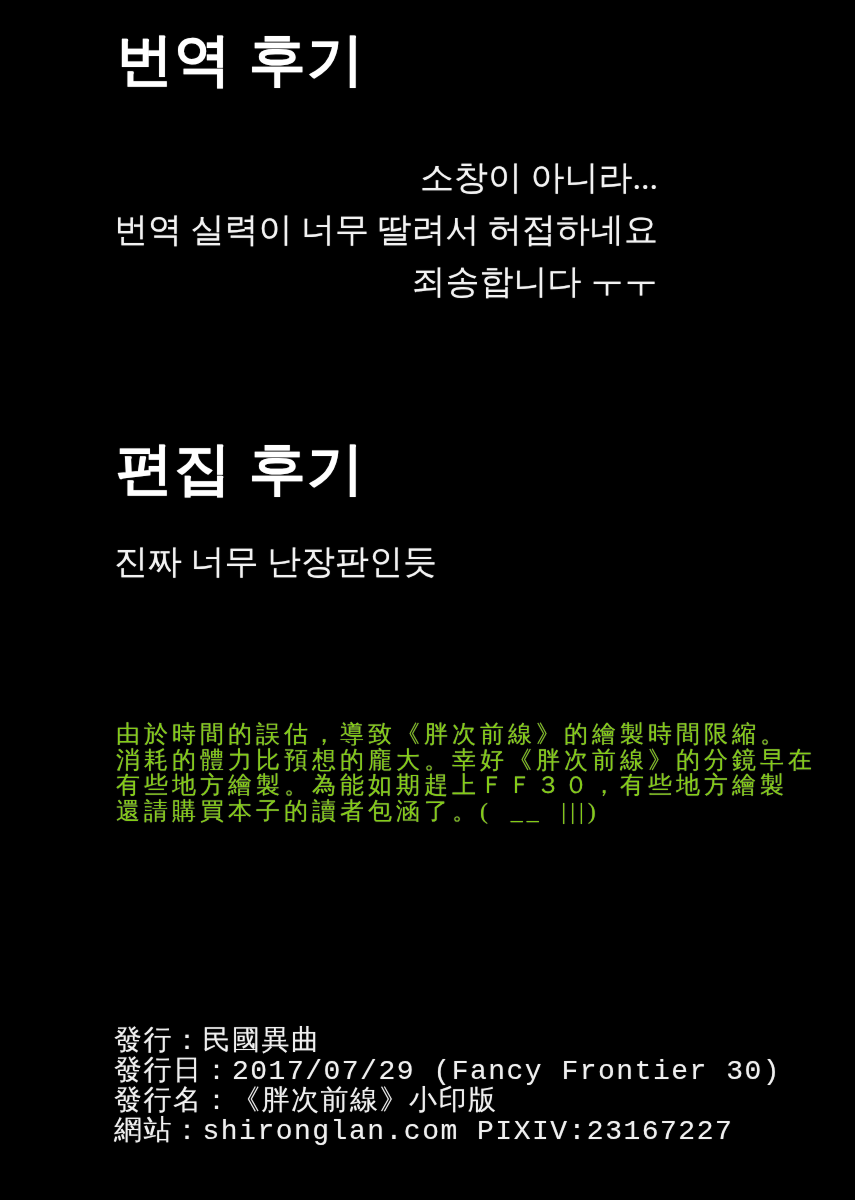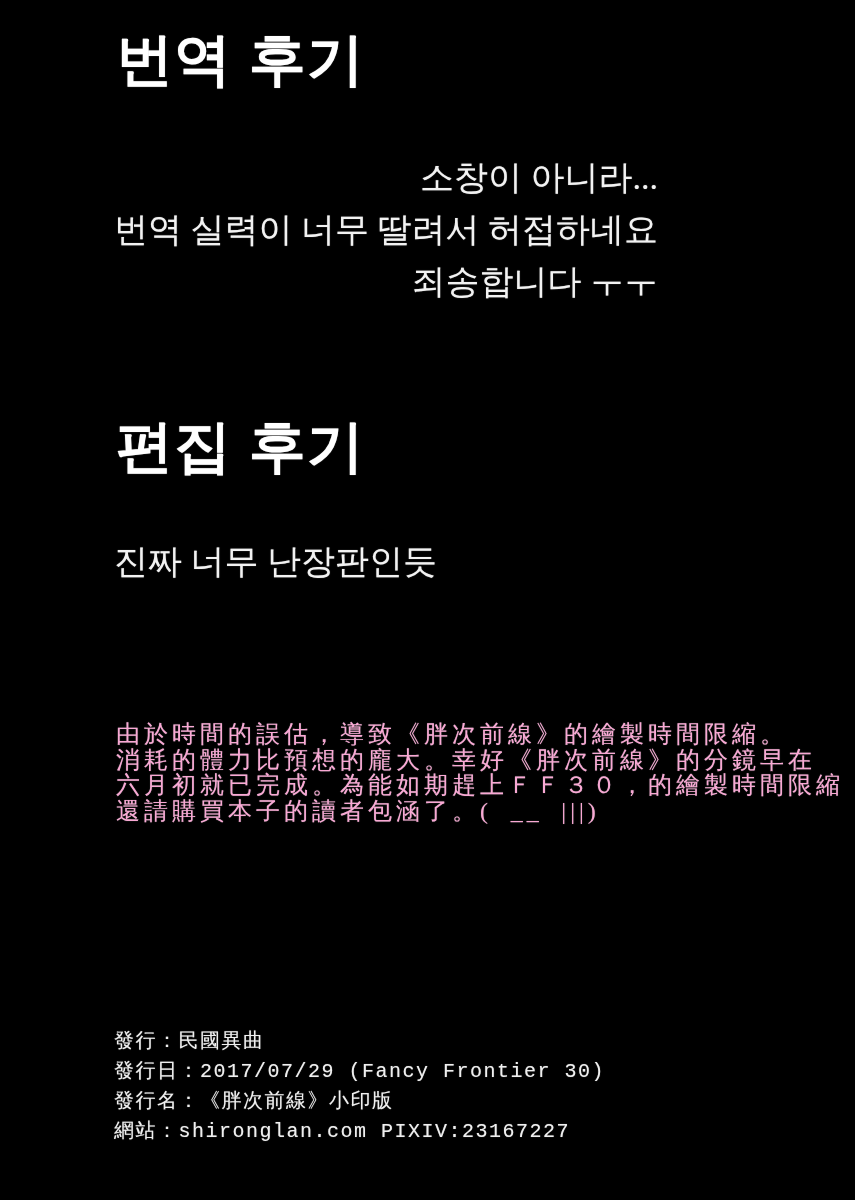--- a/index.html
+++ b/index.html
@@ -22,21 +22,21 @@
     font-family: "Liberation Sans", sans-serif;
     font-weight: 700;
     font-size: 57px;
     line-height: 1;
     letter-spacing: 1px;
     color: #ffffff;
     white-space: nowrap;
     text-shadow: 0 0 1px rgba(255,255,255,0.55);
   }
   #translation-heading { top: 31px; }
-  #editing-heading { top: 418px; }
+  #editing-heading { top: 440px; }
 
   
   .kr-body {
     position: absolute;
     left: 114px;
     font-family: "Liberation Serif", serif;
     font-size: 34px;
     line-height: 52px;
     color: #f2f2f2;
     text-shadow: 0 0 1px rgba(255,255,255,0.5);
@@ -47,34 +47,34 @@
   .kr-line { white-space: nowrap; }
 
   
   .cn-block {
     position: absolute;
     left: 116px;
     font-family: "Liberation Serif", serif;
     font-size: 24px;
     line-height: 25.5px;
     letter-spacing: 4px;
-    color: #f9a8d4;
+    color: #84cc16;
     text-shadow: 0 0 1px rgba(255,255,255,0.45);
   }
   #cn-paragraph-1 { top: 722px; }
   #cn-paragraph-2 { top: 908px; }
   .cn-line { white-space: nowrap; }
 
   
   .colophon {
     position: absolute;
     left: 114px;
     top: 1027px;
     font-family: "Liberation Mono", monospace;
-    font-size: 20px;
+    font-size: 28px;
     line-height: 30px;
     letter-spacing: 1.5px;
     color: #efefef;
     text-shadow: 0 0 1px rgba(255,255,255,0.45);
   }
   .colophon-line { white-space: nowrap; }
 </style>
 </head>
 <body>
 
@@ -90,21 +90,21 @@
 
   <div class="kr-heading" id="editing-heading">편집 후기</div>
 
   <div class="kr-body" id="editing-body">
     <div class="kr-line">진짜 너무 난장판인듯</div>
   </div>
 
   <div class="cn-block" id="cn-paragraph-1">
     <div class="cn-line">由於時間的誤估，導致《胖次前線》的繪製時間限縮。</div>
     <div class="cn-line">消耗的體力比預想的龐大。幸好《胖次前線》的分鏡早在</div>
-    <div class="cn-line">六月初就已完成。為能如期趕上ＦＦ３０，的繪製時間限縮</div>
+    <div class="cn-line">有些地方繪製。為能如期趕上ＦＦ３０，有些地方繪製</div>
     <div class="cn-line">還請購買本子的讀者包涵了。(゚__゚|||)</div>
   </div>
 
 
   <div class="colophon">
     <div class="colophon-line">發行：民國異曲</div>
     <div class="colophon-line">發行日：2017/07/29 (Fancy Frontier 30)</div>
     <div class="colophon-line">發行名：《胖次前線》小印版</div>
     <div class="colophon-line">網站：shironglan.com  PIXIV:23167227</div>
   </div>

